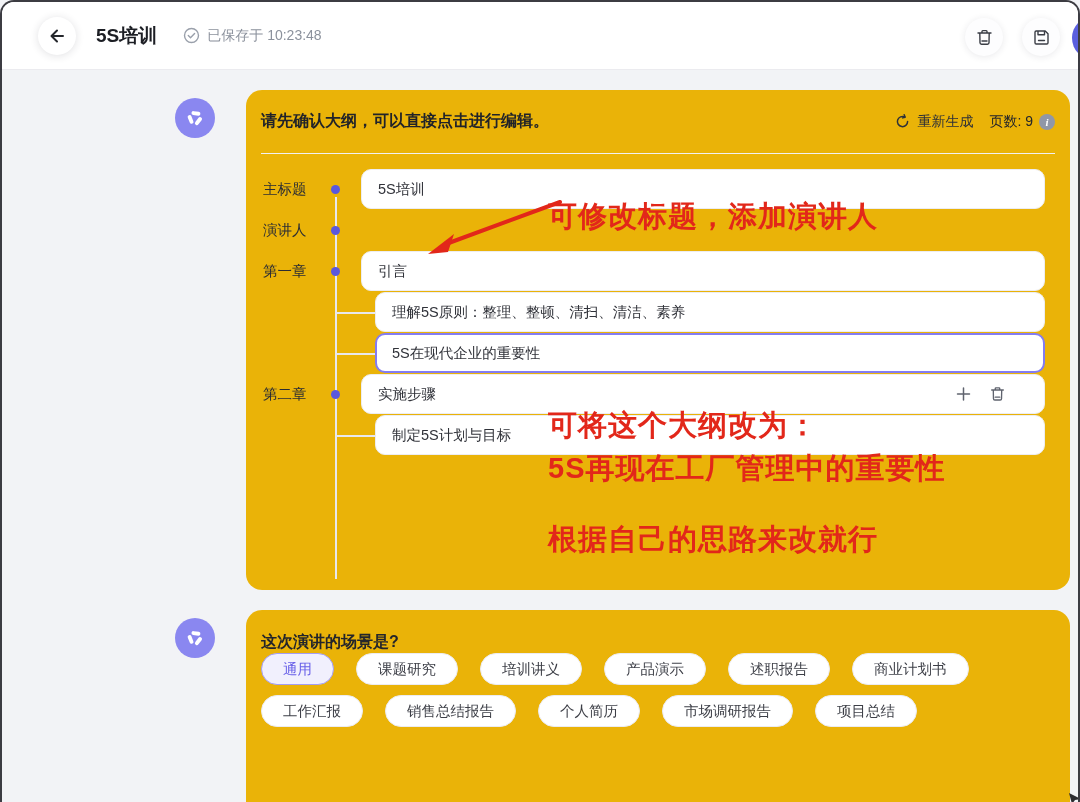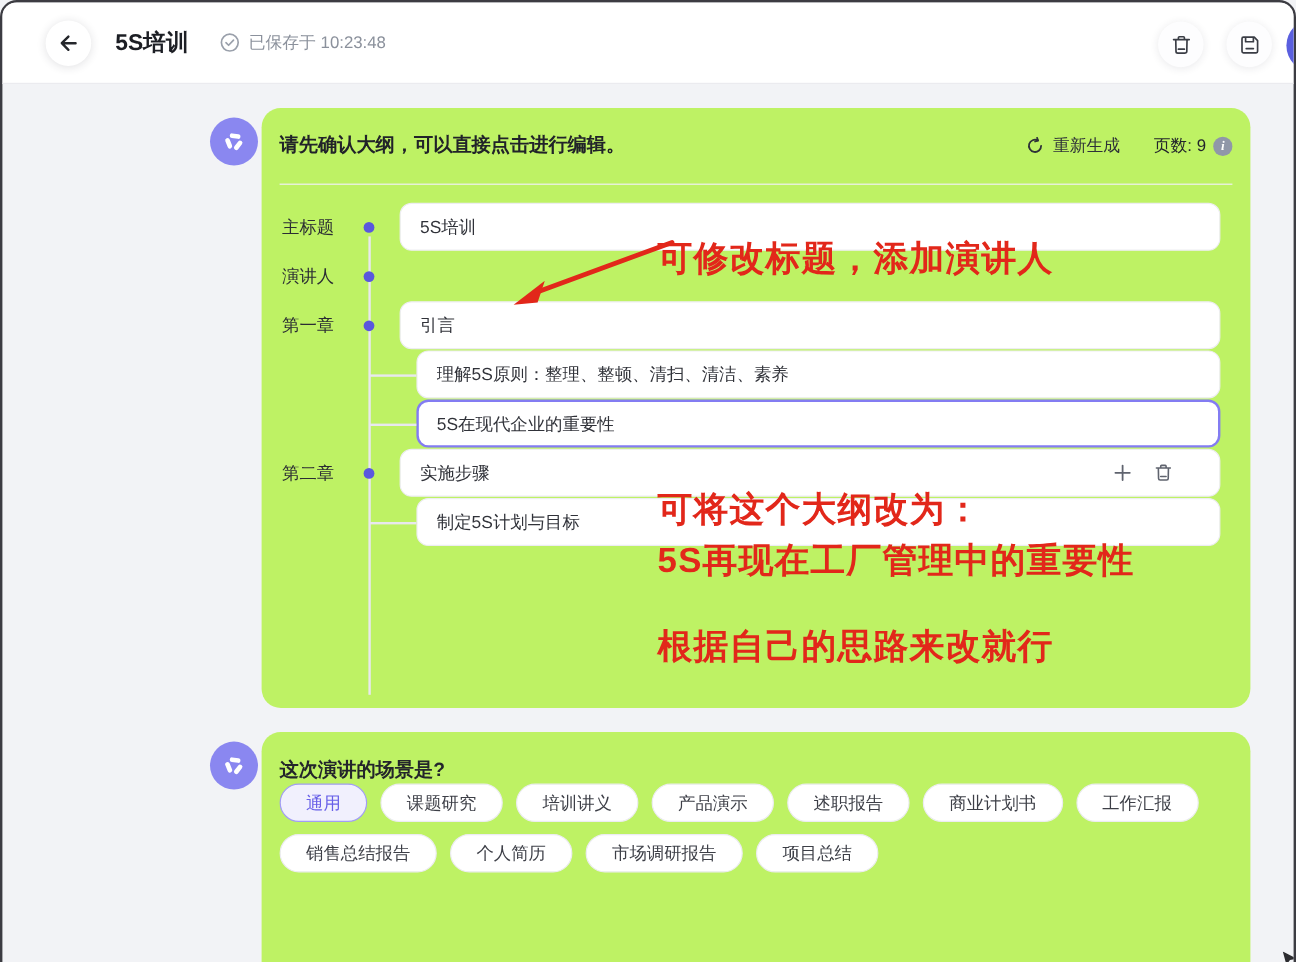--- a/index.html
+++ b/index.html
@@ -42,31 +42,31 @@
     border-radius:50%; background:#5a5fdf;
   }
   
   .main { position:relative; height:734px; }
   .bot-avatar {
     position:absolute; left:173px; width:40px; height:40px; border-radius:50%;
     background:#8a87f0; display:flex; align-items:center; justify-content:center;
   }
   .bot-avatar.a1 { top:28px; } .bot-avatar.a2 { top:548px; }
   .card {
-    position:absolute; left:216px; width:824px; background:#bef264;
+    position:absolute; left:244px; width:824px; background:#eab308;
     border-radius:16px;
   }
   .card1 { top:20px; height:500px; }
   .card2 { top:540px; height:226px; padding:22px 24px 0 15px; }
   .card-header {
     margin:0 15px; height:64px; display:flex; align-items:center;
     border-bottom:1px solid #f1f1f4;
   }
   .instruction { font-size:16px; font-weight:600; color:#212329; }
-  .hdr-right { margin-left:auto; display:flex; align-items:center; gap:28px; }
+  .hdr-right { margin-left:auto; display:flex; align-items:center; gap:16px; }
   .regen { display:flex; align-items:center; gap:7px; font-size:14px; color:#2e3138; cursor:pointer; }
   .pages { display:flex; align-items:center; gap:6px; font-size:14px; color:#23252b; }
   .info-dot {
     width:16px; height:16px; border-radius:50%; background:#9097a8; color:#fff;
     font-size:11px; font-weight:700; display:flex; align-items:center; justify-content:center;
     font-family:"Liberation Serif",serif; font-style:italic;
   }
   
   .outline-rows { position:relative; padding:23px 25px 0 17px; }
   .vline { position:absolute; left:89px; top:107px; width:1.5px; height:382px; background:#e8e8ee; }
@@ -84,21 +84,21 @@
     content:""; position:absolute; left:73px; top:50%; width:39px; height:1.5px; background:#e8e8ee;
   }
   .orow.focused input { border:2px solid #837cf2; padding:0 15px; }
   .row-actions {
     position:absolute; right:39px; top:50%; transform:translateY(-50%);
     display:flex; align-items:center; gap:17px; z-index:2;
   }
   .row-actions .act { cursor:pointer; display:flex; align-items:center; }
   
   .question { font-size:16px; font-weight:600; color:#23252b; }
-  .pills { display:flex; flex-wrap:wrap; gap:10px 11px; }
+  .pills { display:flex; flex-wrap:wrap; gap:10px 22px; }
   .pill {
     height:32px; padding:0 21px; border:1px solid #ececf1; border-radius:17px;
     background:#fff; display:flex; align-items:center; font-size:14.5px; color:#3d3f47;
     cursor:pointer; white-space:nowrap;
   }
   .pill.selected { background:#f1f0fd; border-color:#a29df5; color:#6860e8; }
   
   .anno {
     position:absolute; color:#e2271a; font-weight:700; font-size:29px;
     white-space:nowrap; letter-spacing:1px; line-height:1.08; z-index:10;

